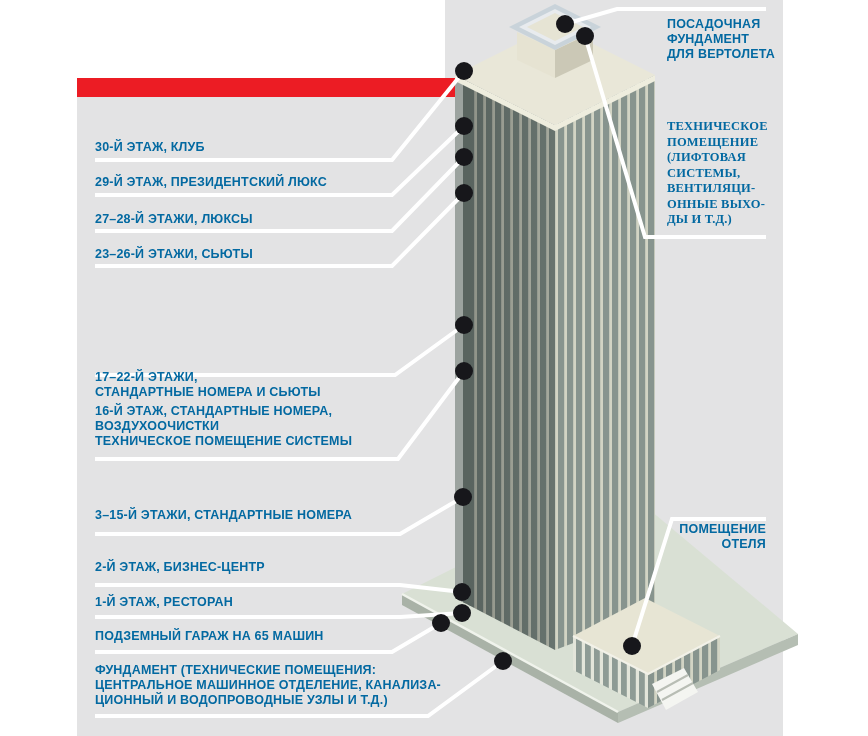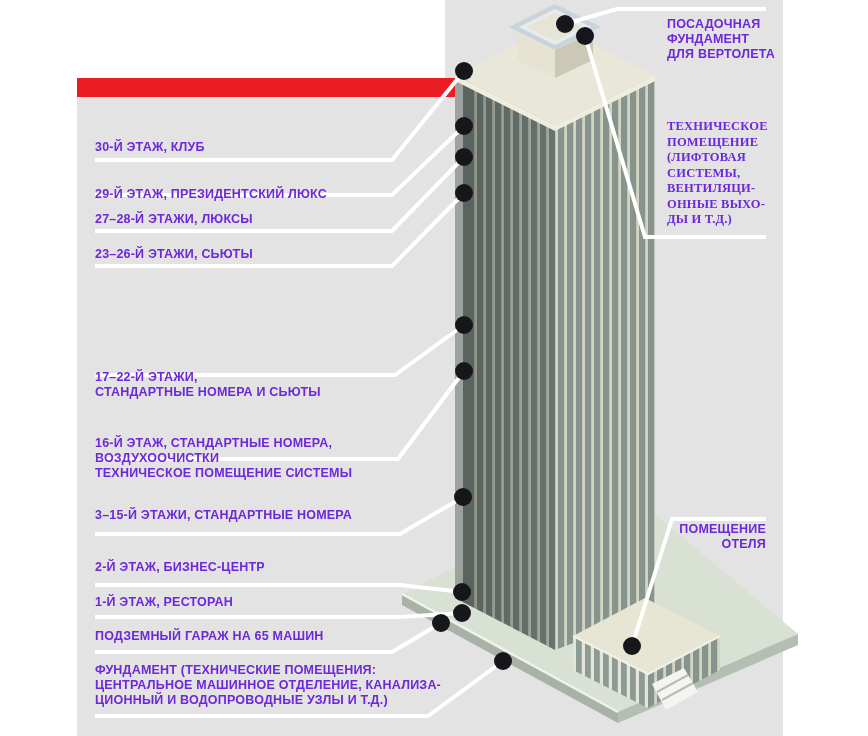--- a/index.html
+++ b/index.html
@@ -5,21 +5,21 @@
   html,body{margin:0;padding:0;}
   body{
     width:868px;height:736px;position:relative;overflow:hidden;
     background:#ffffff;
     font-family:"Liberation Sans", sans-serif;
   }
   #stage{position:absolute;left:0;top:0;width:868px;height:736px;}
   svg{position:absolute;left:0;top:0;}
   .lbl{
     position:absolute;
-    color:#6d28d9;
+    color:#0369a1;
     font-size:12.5px;
     font-weight:700;
     line-height:15px;
     letter-spacing:0.2px;
     white-space:nowrap;
   }
   .lbl div{white-space:nowrap;}
   .r2{line-height:15.5px;}
   .right-align{text-align:right;}
 </style>
@@ -123,34 +123,34 @@
     <circle cx="503" cy="661" r="9"></circle>
     <circle cx="565" cy="24" r="9"></circle>
     <circle cx="585" cy="36" r="9"></circle>
     <circle cx="632" cy="646" r="9"></circle>
   </g>
 </svg>
 
 <div class="lbl" style="left:95px;top:140px;">
   <div>30-Й ЭТАЖ, КЛУБ</div>
 </div>
-<div class="lbl" style="left:95px;top:187px;">
+<div class="lbl" style="left:95px;top:175px;">
   <div>29-Й ЭТАЖ, ПРЕЗИДЕНТСКИЙ ЛЮКС</div>
 </div>
 <div class="lbl" style="left:95px;top:212px;">
   <div>27–28-Й ЭТАЖИ, ЛЮКСЫ</div>
 </div>
 <div class="lbl" style="left:95px;top:247px;">
   <div>23–26-Й ЭТАЖИ, СЬЮТЫ</div>
 </div>
 <div class="lbl" style="left:95px;top:338px;margin-top:32px;">
   <div>17–22-Й ЭТАЖИ,</div>
   <div>СТАНДАРТНЫЕ НОМЕРА И СЬЮТЫ</div>
 </div>
-<div class="lbl" style="left:95px;top:404px;margin-top:32px;">
+<div class="lbl" style="left:95px;top:404px;">
   <div>16-Й ЭТАЖ, СТАНДАРТНЫЕ НОМЕРА,</div>
   <div>ВОЗДУХООЧИСТКИ</div>
   <div>ТЕХНИЧЕСКОЕ ПОМЕЩЕНИЕ СИСТЕМЫ</div>
 </div>
 <div class="lbl" style="left:95px;top:508px;">
   <div>3–15-Й ЭТАЖИ, СТАНДАРТНЫЕ НОМЕРА</div>
 </div>
 <div class="lbl" style="left:95px;top:560px;">
   <div>2-Й ЭТАЖ, БИЗНЕС-ЦЕНТР</div>
 </div>

